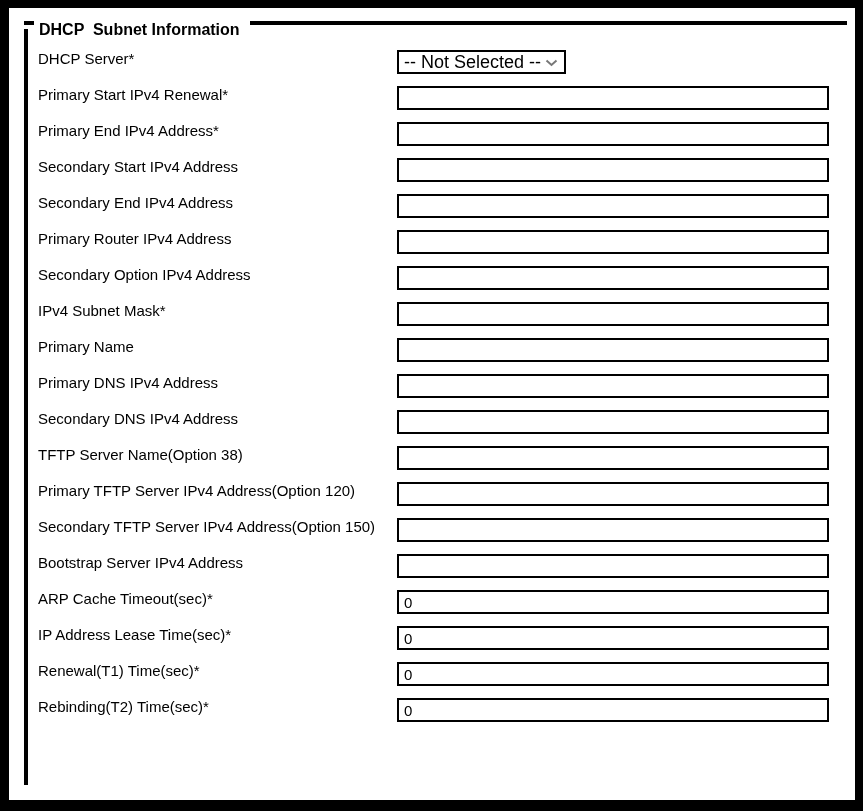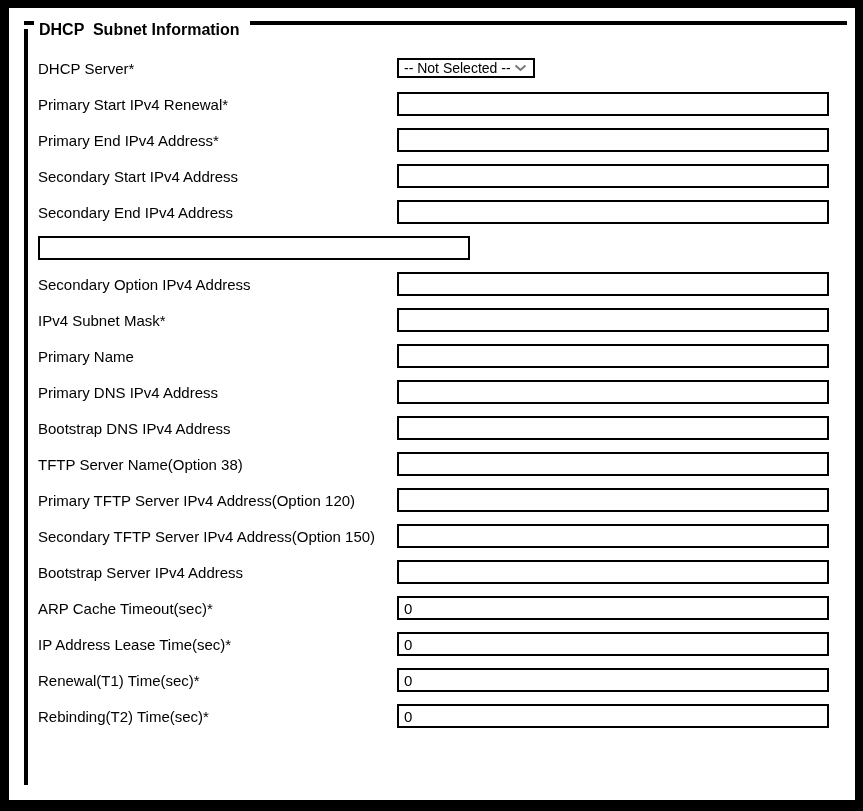--- a/index.html
+++ b/index.html
@@ -52,21 +52,21 @@
   }
   .rows {
     position: absolute;
     left: 29px;
     top: 42px;
     width: 800px;
   }
   .row {
     height: 36px;
     display: flex;
-    align-items: center;
+    align-items: flex-start;
   }
   .label {
     flex: none;
     width: 359px;
     font-size: 15px;
     color: #000;
   }
   .field { flex: none; position: relative; }
   input[type="text"] {
     box-sizing: border-box;
@@ -91,21 +91,21 @@
     box-sizing: border-box;
     width: 100%;
     height: 100%;
     border: 2px solid #000;
     border-radius: 0;
     background: #fff;
     -webkit-appearance: none;
     -moz-appearance: none;
     appearance: none;
     padding: 0 22px 0 5px;
-    font-size: 14px;
+    font-size: 18px;
     font-family: "Liberation Sans", sans-serif;
     color: #000;
     outline: none;
   }
   .chevron {
     position: absolute;
     right: 8px;
     top: 50%;
     transform: translateY(-50%);
     line-height: 0;
@@ -166,20 +166,21 @@
       </div>
 
       <div class="row">
         <span class="label">Secondary End IPv4 Address</span>
         <span class="field">
             <input type="text" value="" style="">
           </span>
       </div>
 
       <div class="row">
+        <span class="label">Primary Router IPv4 Address</span>
         <span class="field">
             <input type="text" value="" style="">
           </span>
       </div>
 
       <div class="row">
         <span class="label">Secondary Option IPv4 Address</span>
         <span class="field">
             <input type="text" value="" style="">
           </span>
@@ -200,21 +201,21 @@
       </div>
 
       <div class="row">
         <span class="label">Primary DNS IPv4 Address</span>
         <span class="field">
             <input type="text" value="" style="">
           </span>
       </div>
 
       <div class="row">
-        <span class="label">Bootstrap DNS IPv4 Address</span>
+        <span class="label">Secondary DNS IPv4 Address</span>
         <span class="field">
             <input type="text" value="" style="">
           </span>
       </div>
 
       <div class="row">
         <span class="label">TFTP Server Name(Option 38)</span>
         <span class="field">
             <input type="text" value="" style="">
           </span>

